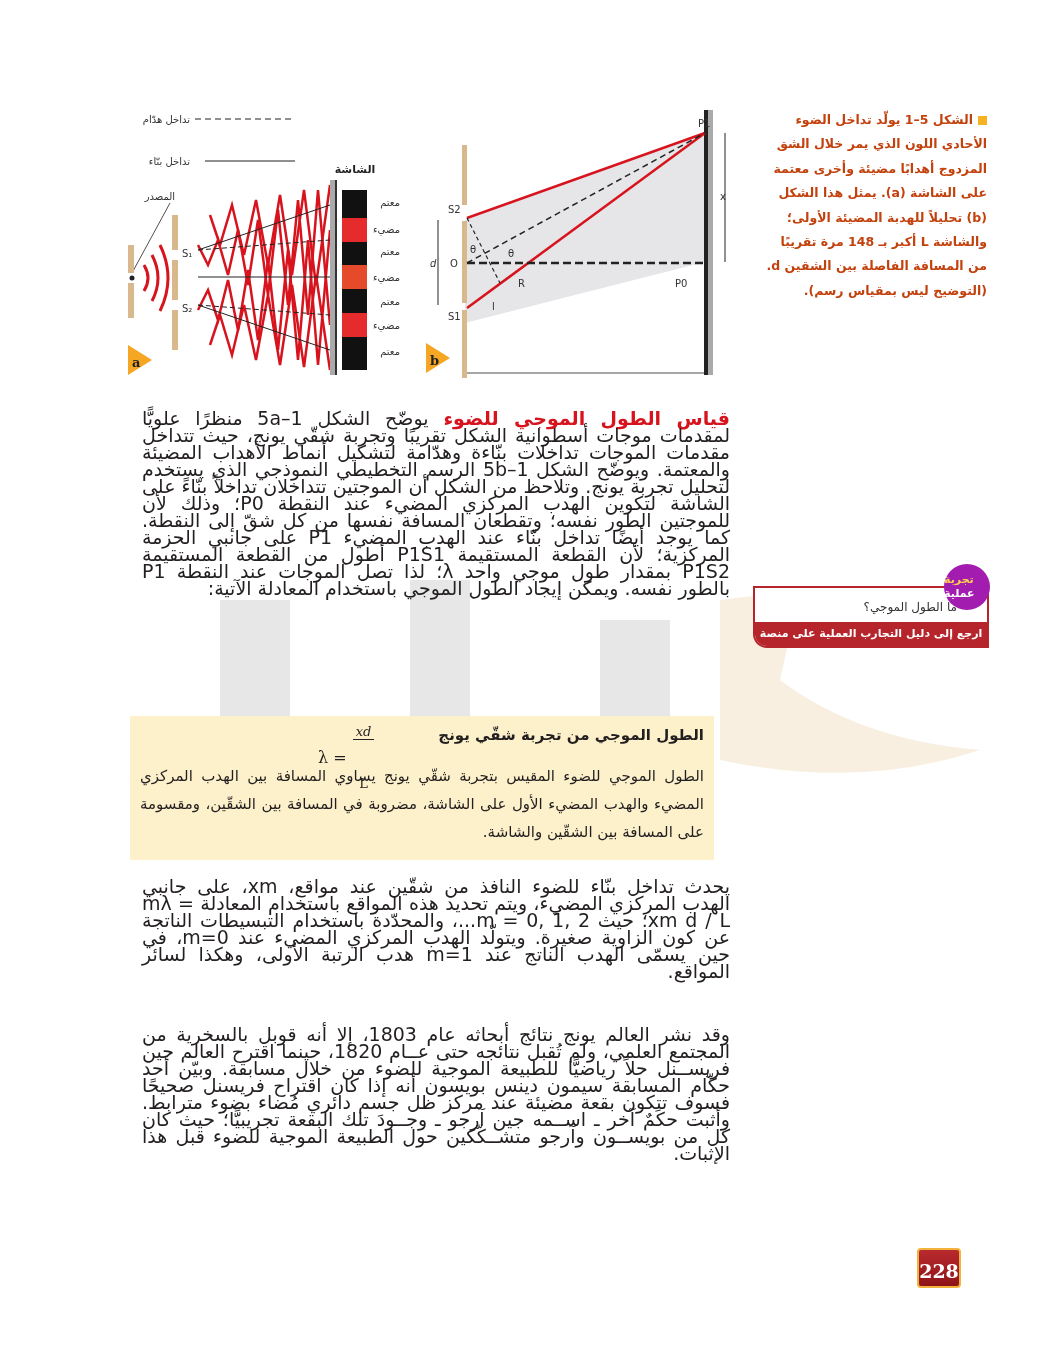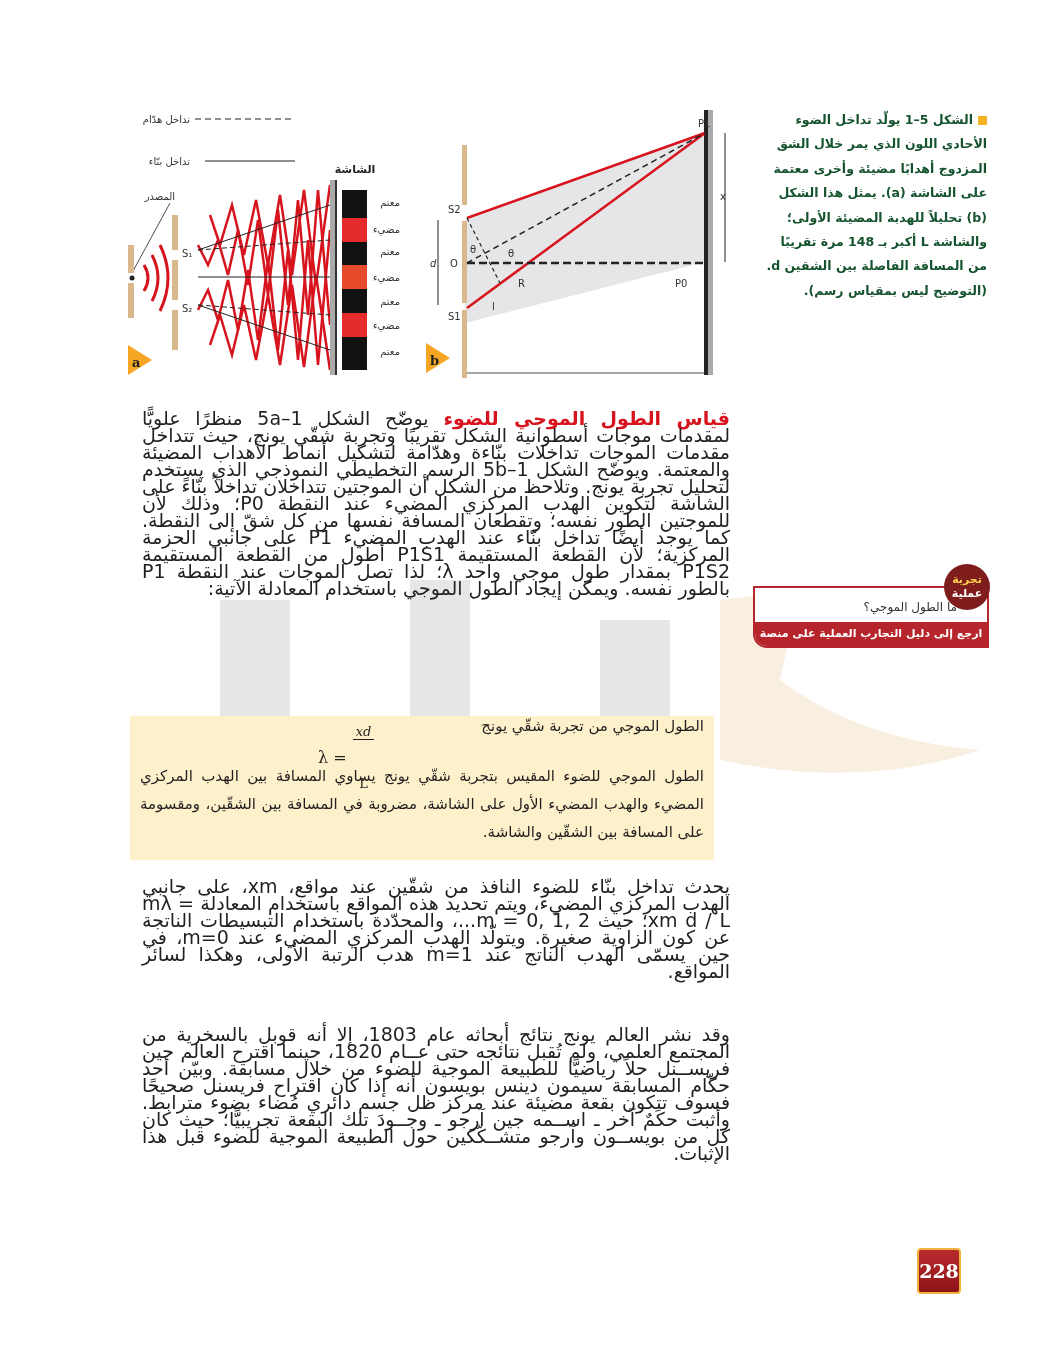--- a/index.html
+++ b/index.html
@@ -1,45 +1,45 @@
 <!DOCTYPE html>
 <html><head>
 <meta charset="utf-8">
 <style>
   html,body{margin:0;padding:0;background:#fff;}
   body{width:1062px;height:1370px;position:relative;overflow:hidden;font-family:"DejaVu Sans",sans-serif;color:#231f20;}
   .abs{position:absolute;}
   .rtl{direction:rtl;text-align:right;}
   
-  .caption{left:752px;top:108px;width:235px;font-size:12.5px;line-height:24.4px;font-weight:bold;color:#14532d;}
+  .caption{left:752px;top:108px;width:235px;font-size:12.5px;line-height:24.4px;font-weight:bold;color:#c2410c;}
   .caption .sq{display:inline-block;width:9px;height:9px;background:#f5b324;margin-left:5px;vertical-align:middle;}
   
   .fig-a{left:120px;top:105px;width:300px;height:275px;}
   .fig-b{left:420px;top:105px;width:310px;height:275px;}
   
   .para{left:142px;width:588px;font-size:19px;line-height:17px;text-align:justify;text-align-last:right;}
   .para .hl{color:#d7141e;font-weight:bold;}
   
   .eqbox{left:130px;top:716px;width:584px;height:144px;background:#fdf1cc;}
-  .eqbox .title{position:absolute;right:10px;top:1px;font-size:15px;font-weight:normal;}
+  .eqbox .title{position:absolute;right:10px;top:10px;font-size:15px;font-weight:bold;}
   .eqbox .formula{position:absolute;left:188px;top:8px;font-family:"DejaVu Serif",serif;font-size:16px;display:flex;align-items:center;gap:6px;direction:ltr;}
   .frac{display:inline-flex;flex-direction:column;align-items:center;font-size:13px;line-height:15px;gap:36px;}
   .frac .num{border-bottom:1px solid #231f20;padding:0 3px;font-style:italic;}
   .eqbox .desc{position:absolute;right:10px;left:10px;top:46px;font-size:15px;line-height:28px;text-align:justify;text-align-last:right;}
   
   .lab{left:748px;top:578px;width:236px;height:68px;}
   .lab .frame{position:absolute;left:5px;top:8px;width:232px;height:58px;border:2px solid #b5252b;border-radius:0 0 0 14px;background:#fff;}
   .lab .q{position:absolute;right:30px;top:12px;font-size:12px;color:#333;}
   .lab .bar{position:absolute;left:0;bottom:0;width:232px;height:24px;background:#b5252b;color:#fff;font-size:11px;font-weight:bold;text-align:center;line-height:24px;border-radius:0 0 0 12px;}
-  .lab .badge{position:absolute;right:-6px;top:-14px;width:46px;height:46px;border-radius:50%;background:#7f1d1d;color:#fff;font-size:11px;font-weight:bold;text-align:center;line-height:14px;display:flex;flex-direction:column;justify-content:center;}
+  .lab .badge{position:absolute;right:-6px;top:-14px;width:46px;height:46px;border-radius:50%;background:#a21caf;color:#fff;font-size:11px;font-weight:bold;text-align:left;line-height:14px;display:flex;flex-direction:column;justify-content:center;}
   .lab .badge span:first-child{color:#ffd34d;}
   
   .wm{left:160px;top:560px;width:860px;height:260px;pointer-events:none;opacity:.55;}
   
-  .pgnum{left:917px;top:1248px;width:44px;height:46px;background:linear-gradient(#b92a2e,#8e1418);border:2px solid #f2b33d;border-radius:4px;color:#fff;font-family:"DejaVu Serif",serif;font-weight:bold;font-size:19px;text-align:center;line-height:42px;box-sizing:border-box;}
+  .pgnum{left:917px;top:1248px;width:44px;height:40px;background:linear-gradient(#b92a2e,#8e1418);border:2px solid #f2b33d;border-radius:4px;color:#fff;font-family:"DejaVu Serif",serif;font-weight:bold;font-size:19px;text-align:center;line-height:42px;box-sizing:border-box;}
   .lbl{font-size:10px;fill:#333;font-family:"DejaVu Sans",sans-serif;}
   .lblb{font-size:11px;font-weight:bold;fill:#222;font-family:"DejaVu Sans",sans-serif;}
 </style>
 </head>
 <body>
 
 <div class="abs wm">
   <svg width="860" height="260" viewBox="0 0 860 260">
     <rect x="60" y="40" width="70" height="160" fill="#d4d4d4"></rect>
     <rect x="250" y="20" width="60" height="180" fill="#d4d4d4"></rect>

